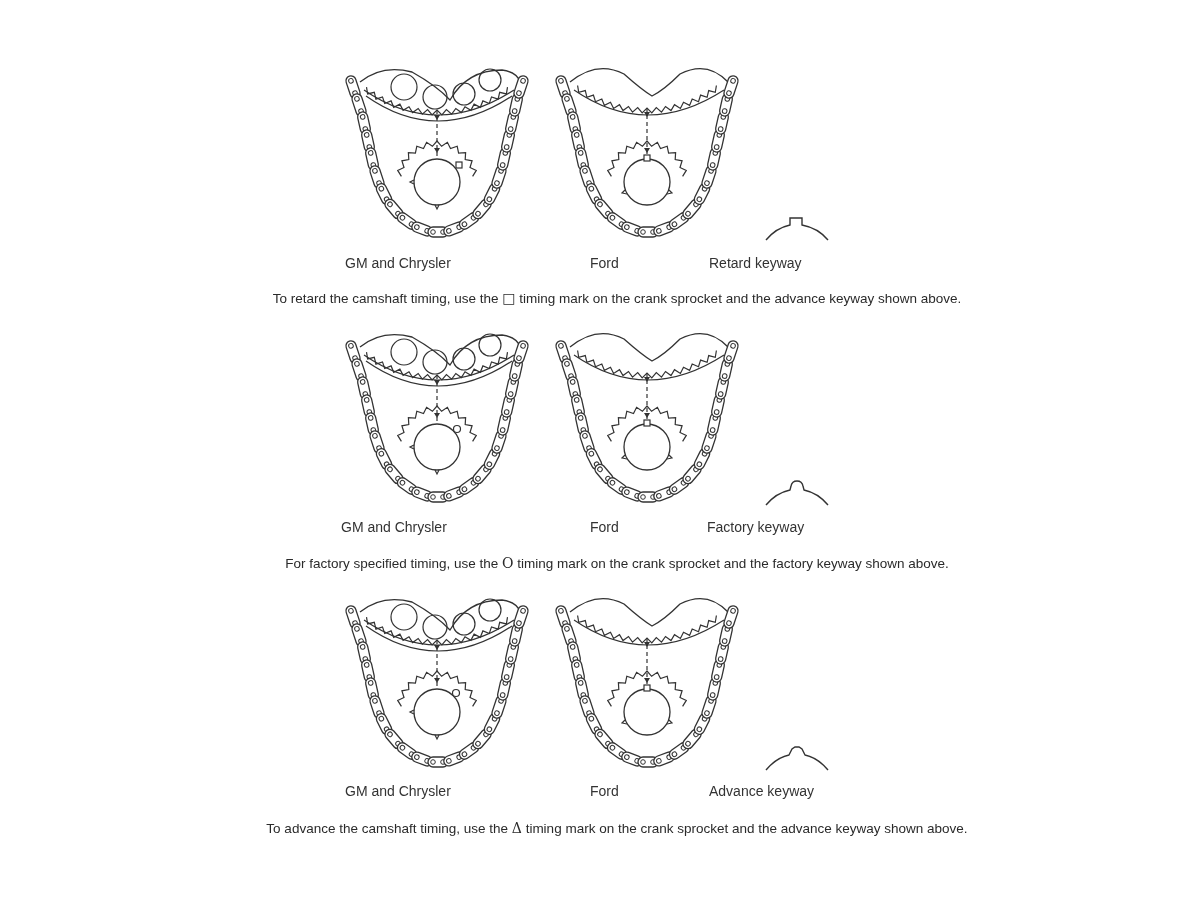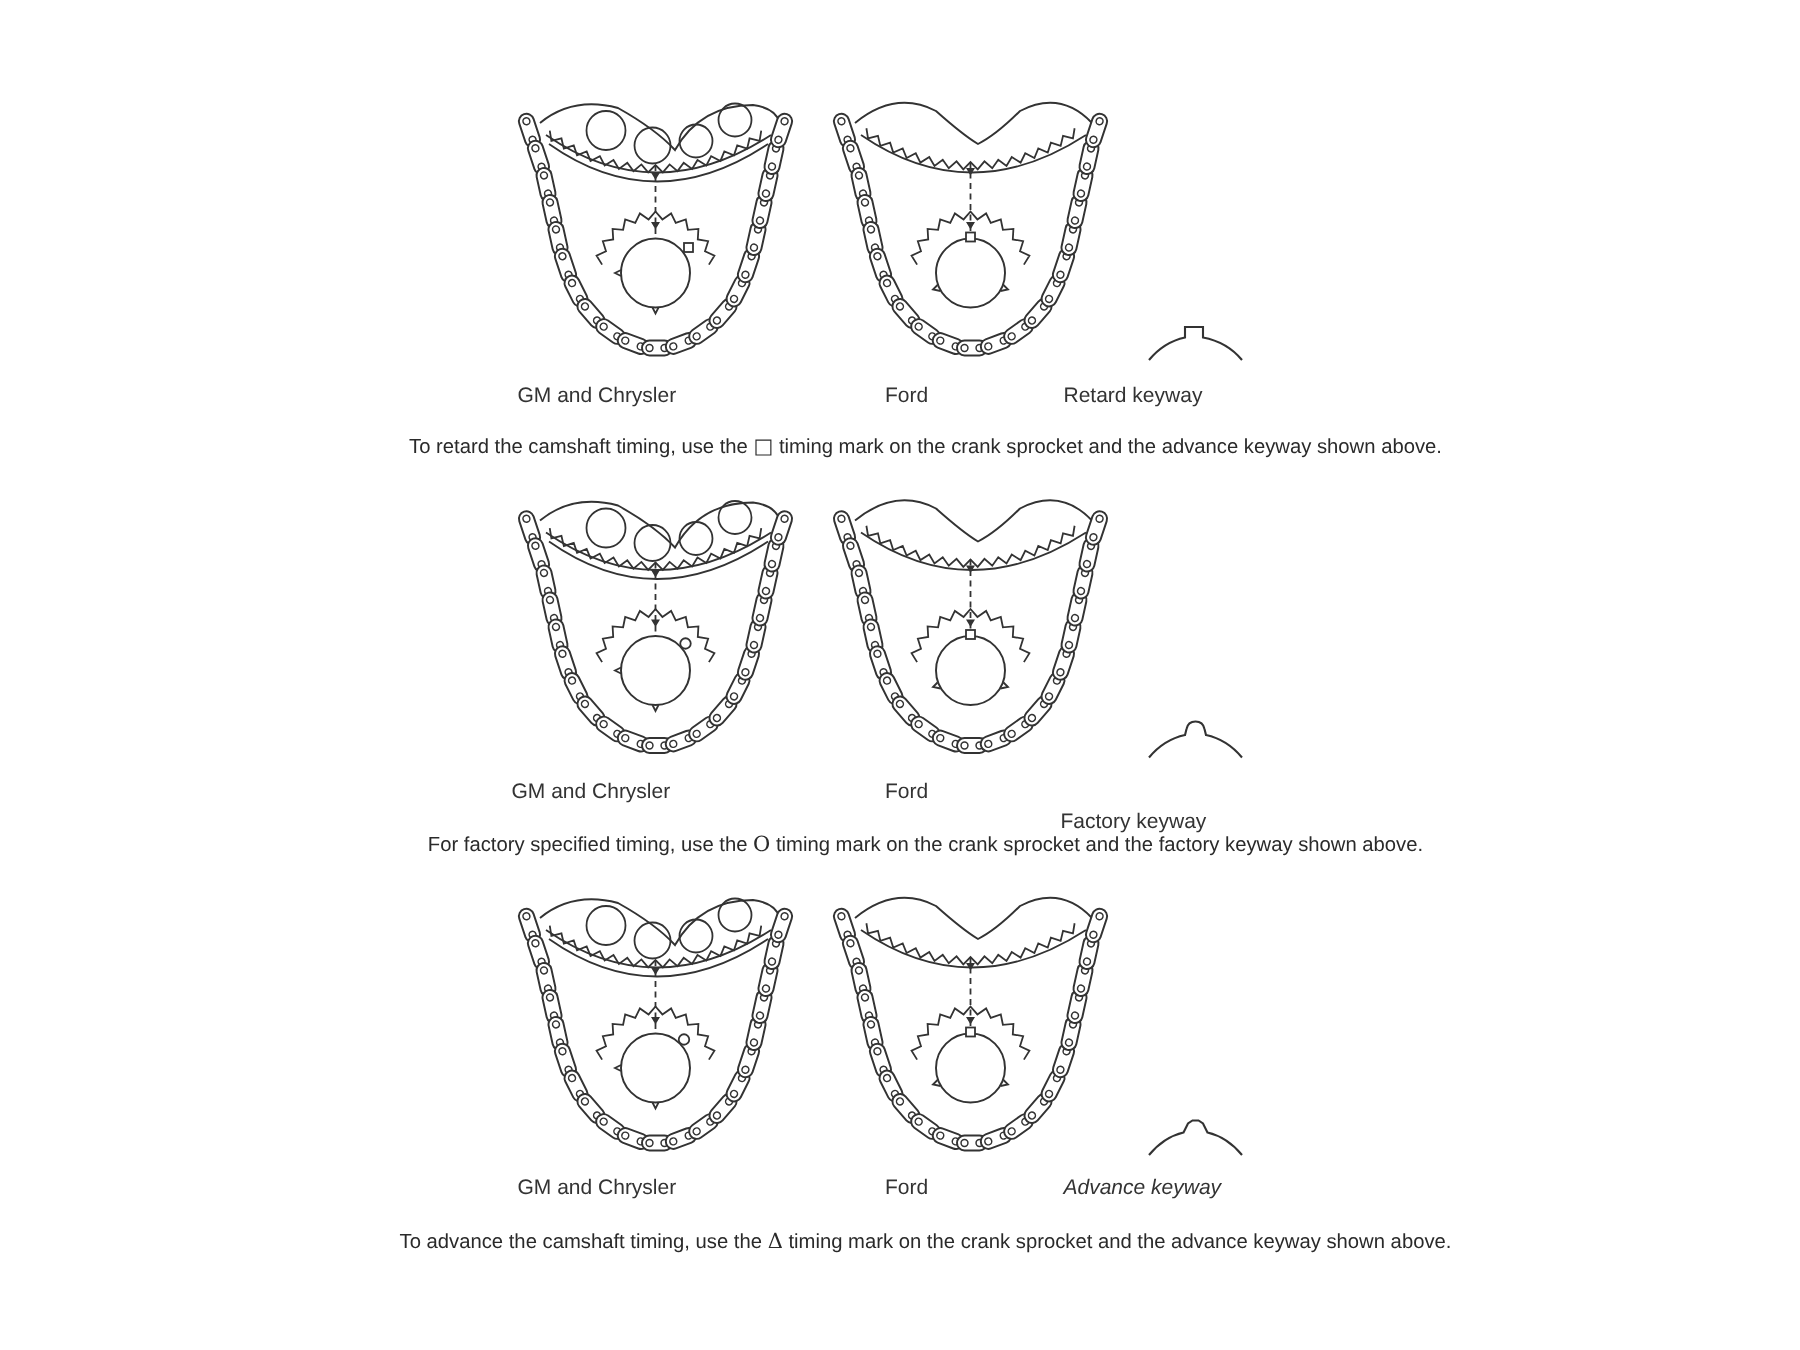--- a/index.html
+++ b/index.html
@@ -513,21 +513,21 @@
     </g>
       </svg>
     </div>
   <div class="fig" style="left:745px; top:150px;">
       <svg width="70" height="36" viewBox="0 0 70 36" xmlns="http://www.w3.org/2000/svg">
         <path d="M4 30 Q14 18 28 15 L29 11 Q30 6 35 6 Q40 6 41 11 L42 15 Q56 18 66 30" fill="none" stroke="#333333" stroke-width="1.4"></path>
       </svg>
     </div>
   <div class="label" style="left:324px; top:194px;">GM and Chrysler</div>
   <div class="label" style="left:573px; top:194px;">Ford</div>
-  <div class="label" style="left:690px; top:194px;margin-top:20px;">Factory keyway</div>
+  <div class="label" style="left:690px; top:194px;">Factory keyway</div>
   <div class="caption" style="top:230px;">
     <span>For factory specified timing, use the </span><span class="mark">O</span><span> timing mark on the crank sprocket and the factory keyway shown above.</span>
   </div>
 </div>
 
 <div class="panel" style="top:590px;">
   <div class="fig" style="left:325px;">
       <svg width="190" height="185" viewBox="0 0 190 185" xmlns="http://www.w3.org/2000/svg">
         <path d="M18 22 Q40 4 70 12 Q95 26 108 40 Q125 10 160 10 Q175 12 178 22" fill="none" stroke="#333333" stroke-width="1.3"></path>
         <circle cx="62" cy="27" r="13" fill="none" stroke="#333333" stroke-width="1.2"></circle>
@@ -768,17 +768,17 @@
     </g>
       </svg>
     </div>
   <div class="fig" style="left:745px; top:150px;">
       <svg width="70" height="36" viewBox="0 0 70 36" xmlns="http://www.w3.org/2000/svg">
         <path d="M4 30 Q14 18 27 15 L30 9 L33 7 L37 7 L40 9 L43 15 Q56 18 66 30" fill="none" stroke="#333333" stroke-width="1.4"></path>
       </svg>
     </div>
   <div class="label" style="left:328px; top:193px;">GM and Chrysler</div>
   <div class="label" style="left:573px; top:193px;">Ford</div>
-  <div class="label" style="left:692px; top:193px;font-style:italic;">Advance keyway</div>
+  <div class="label" style="left:692px; top:193px;">Advance keyway</div>
   <div class="caption" style="top:230px;">
     <span>To advance the camshaft timing, use the </span><span class="mark">Δ</span><span> timing mark on the crank sprocket and the advance keyway shown above.</span>
   </div>
 </div>
 
 </body></html>

